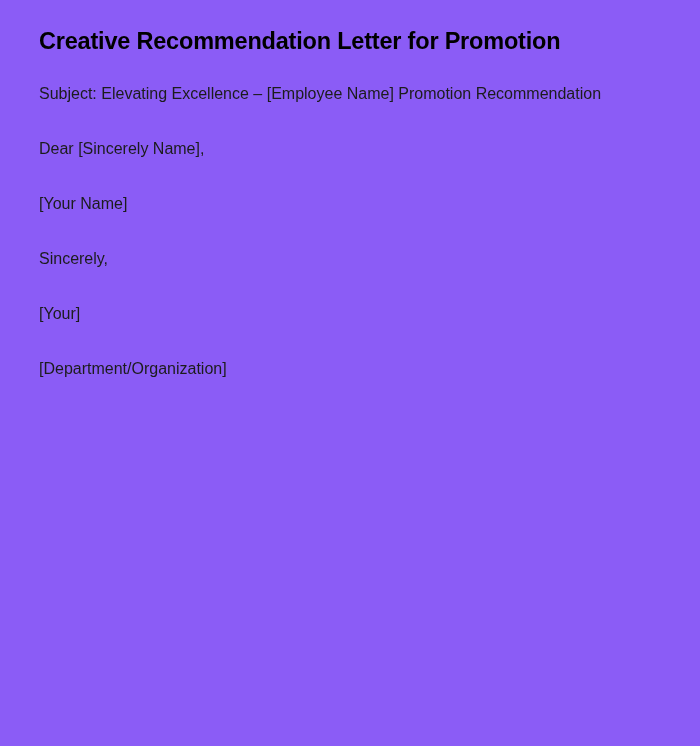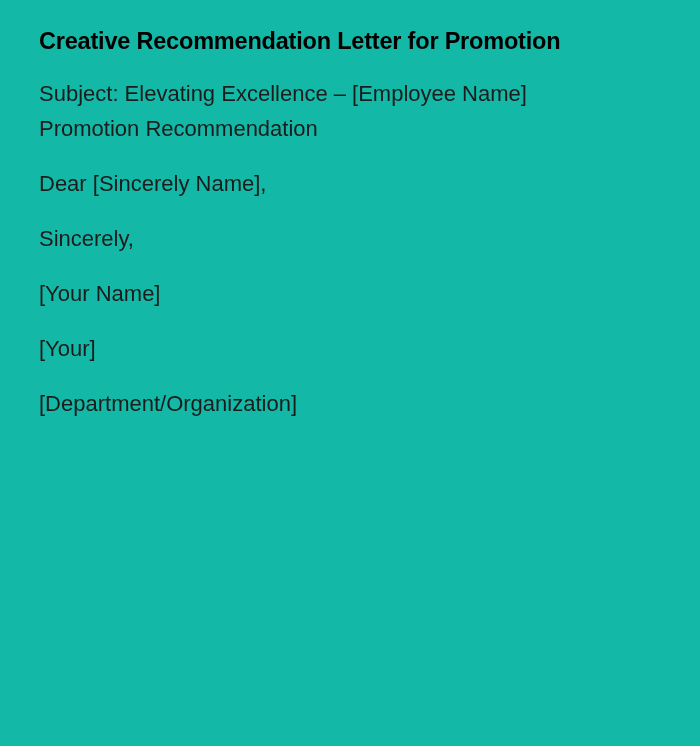--- a/index.html
+++ b/index.html
@@ -12,21 +12,21 @@
     background: #ffffff;
     font-family: "Liberation Sans", sans-serif;
     -webkit-font-smoothing: antialiased;
     overflow: hidden;
   }
 
   .document {
     box-sizing: border-box;
     width: 700px;
     height: 746px;
-    background: #14b8a6;
+    background: #8b5cf6;
     padding: 26px 69px 0 39px;
   }
 
   .doc-title {
     margin: 0 0 20px 0;
     padding: 0;
     font-family: "Liberation Sans", sans-serif;
     font-size: 23.5px;
     font-weight: 700;
     line-height: 30px;
@@ -37,21 +37,21 @@
 
   .doc-body {
     margin: 0;
     padding: 0;
   }
 
   .doc-paragraph {
     margin: 0 0 20px 0;
     padding: 0;
     font-family: "Liberation Sans", sans-serif;
-    font-size: 22px;
+    font-size: 16px;
     font-weight: 400;
     line-height: 35px;
     color: #1c1c1c;
     text-align: left;
     max-width: 592px;
   }
 
   .doc-paragraph:last-child {
     margin-bottom: 14px;
   }
@@ -64,22 +64,22 @@
   <h1 class="doc-title">Creative Recommendation Letter for Promotion</h1>
 
   <div class="doc-body">
 
     <p class="doc-paragraph">Subject: Elevating Excellence – [Employee Name] Promotion Recommendation</p>
 
     <p class="doc-paragraph">Dear [Sincerely Name],</p>
 
 
 
+    <p class="doc-paragraph">[Your Name]</p>
+
     <p class="doc-paragraph">Sincerely,</p>
-
-    <p class="doc-paragraph">[Your Name]</p>
 
     <p class="doc-paragraph">[Your]</p>
 
     <p class="doc-paragraph">[Department/Organization]</p>
 
   </div>
 </div>
 
 </body></html>

